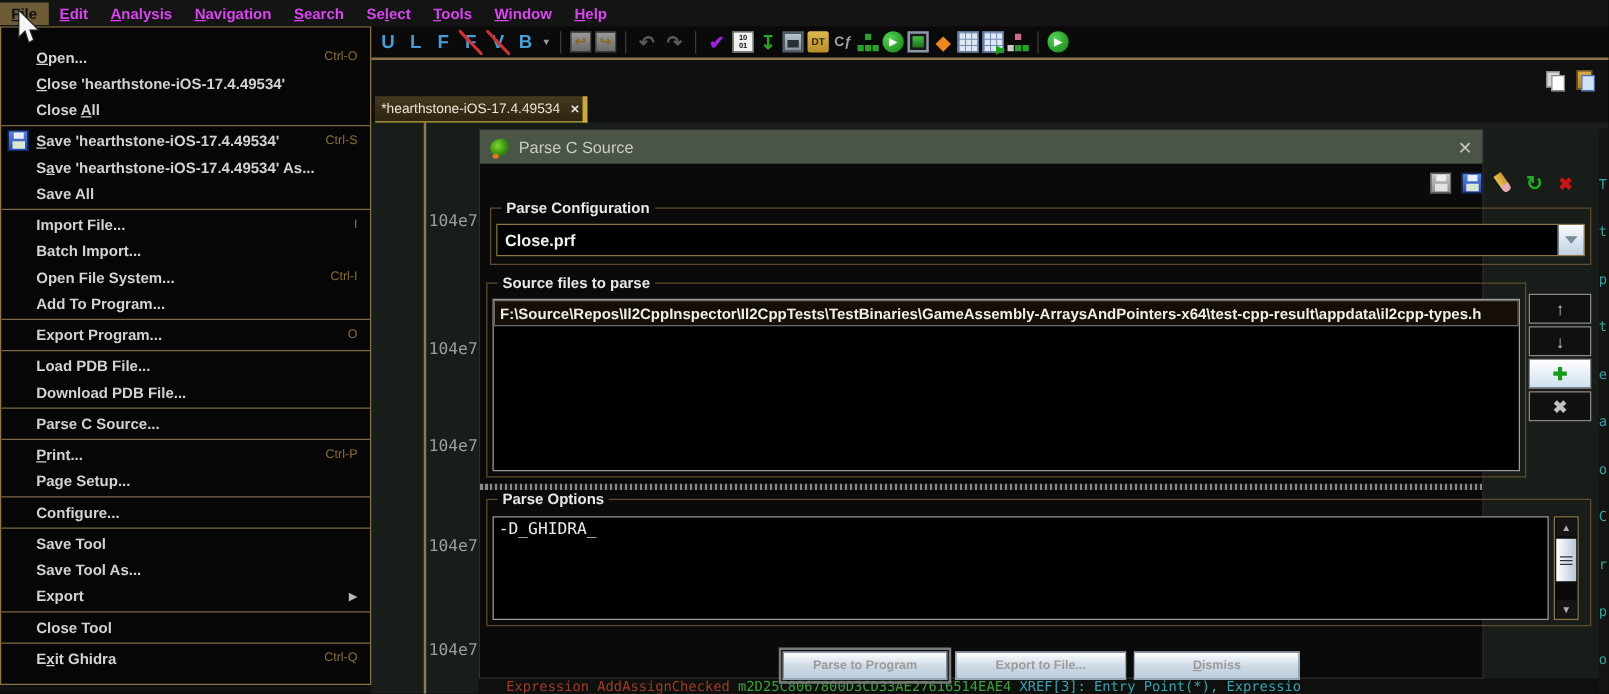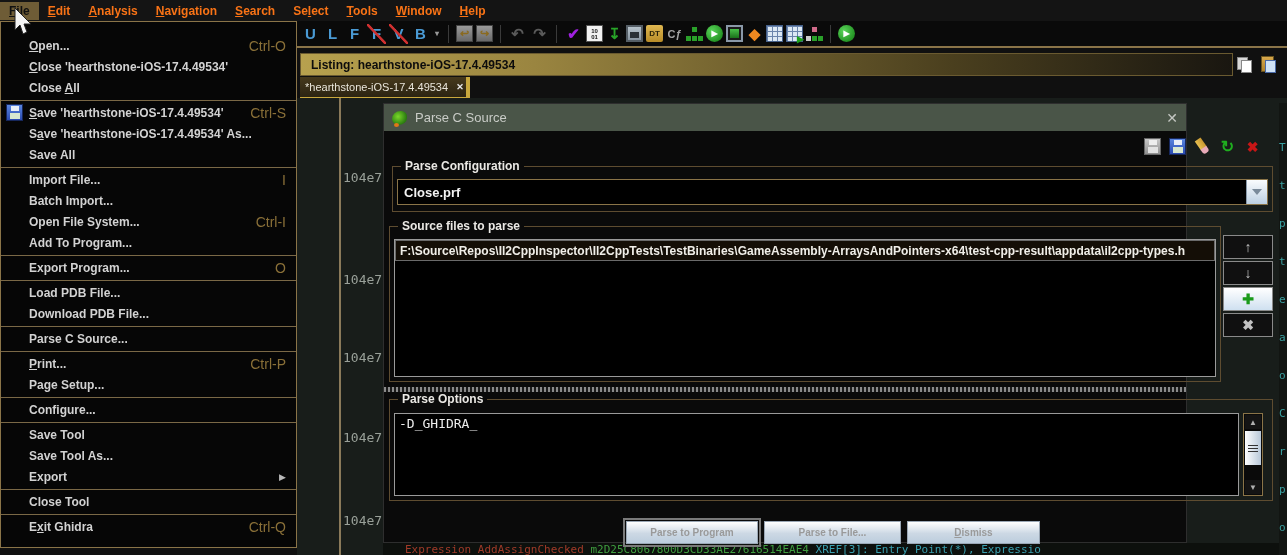--- a/index.html
+++ b/index.html
@@ -3,21 +3,21 @@
 <meta charset="utf-8">
 <style>
   * { margin:0; padding:0; box-sizing:border-box; }
   html,body { width:1287px; height:555px; overflow:hidden; background:#000; }
   body { font-family:"Liberation Sans", sans-serif; position:relative; }
   #stage { position:absolute; inset:0; width:1287px; height:555px; background:#101010; }
 
   
   #menubar { position:absolute; left:0; top:0; width:1287px; height:21px;
     background:#141414; display:flex; align-items:center; z-index:6; }
-  .mb-item { color:#f97316; font-weight:bold; font-size:12px; padding:2px 9px; cursor:default; }
+  .mb-item { color:#d946ef; font-weight:bold; font-size:12px; padding:2px 9px; cursor:default; }
   .mb-item.active { background:#6e5c36; color:#101010; }
 
   
   #toolbar { position:absolute; left:297px; top:21px; width:990px; height:27px;
     background:#0a0a0a; display:flex; align-items:center; gap:3px; padding-left:4px; z-index:1;
     border-bottom:2px solid #8a7448; }
   .tb-glyph { display:inline-flex; width:19px; height:20px; align-items:center; justify-content:center;
     font-weight:bold; font-size:15px; position:relative; }
   .tb-glyph.slash::after { content:""; position:absolute; inset:0;
     background:linear-gradient(to top right, transparent 44%, #d03030 47%, #d03030 53%, transparent 56%); }
@@ -87,21 +87,21 @@
   #edge-strip { position:absolute; left:1279px; top:103px; width:8px; height:452px; background:#121512; z-index:3;
     color:#3aa0a0; font-family:"DejaVu Sans Mono", monospace; font-size:11px; overflow:hidden; }
   .edge-ch { position:absolute; left:0; }
 
   
   #file-menu { position:absolute; left:0; top:21px; width:297px; height:527px; background:#060606;
     border:1px solid #8a7448; z-index:5; padding-top:13px; overflow:hidden; }
   .menu-item { height:21px; display:flex; align-items:center; padding:0 10px 0 28px; position:relative; }
   .menu-item .mi-label { color:#d2d2d2; font-weight:bold; font-size:12px; white-space:nowrap; }
   .menu-item.disabled .mi-label { color:#5e5e5e; }
-  .menu-item .mi-shortcut { margin-left:auto; color:#8a7038; font-size:14px; }
+  .menu-item .mi-shortcut { margin-left:auto; color:#8a7038; font-size:10px; }
   .menu-item .mi-sub { margin-left:auto; color:#b8b8b8; font-size:9px; }
   .menu-item .mi-icon { position:absolute; left:5px; top:2px; }
   .menu-sep { border-top:1px solid #7a6846; margin:2px 0 1px 0; }
   .menu-item u, .mb-item u { text-decoration:underline; }
 
   
   #dialog { position:absolute; left:383px; top:103px; width:804px; height:440px; background:#0a0a0a;
     border:1px solid #2e2e2e; z-index:2; }
   #dlg-title { position:absolute; left:0; top:0; width:100%; height:27px; background:#4a5548;
     display:flex; align-items:center; padding:0 8px; gap:8px; }
@@ -214,23 +214,20 @@
       <span class="ci ci-play">▶</span>
       <span class="ci ci-chip"></span>
       <span class="ci ci-diamond">◆</span>
       <span class="ci ci-table"></span>
       <span class="ci ci-table-arrow"></span>
       <span class="ci ci-tree pink"></span>
       <span class="tb-sep"></span>
       <span class="ci ci-play">▶</span>
     </div>
 
-  <div id="listing-header">
-    <span>Listing:  hearthstone-iOS-17.4.49534</span>
-  </div>
   <div id="header-icons">
       <span class="ci ci-copy"></span>
       <span class="ci ci-paste"></span>
     </div>
 
   <div id="doc-tab">
     <span class="tab-label">*hearthstone-iOS-17.4.49534</span>
     <span class="tab-close">✕</span>
   </div>
 
@@ -372,21 +369,21 @@
             <b></b>
             <b></b>
             <b></b>
           </span>
         <span class="ar dn">▼</span>
       </div>
     </div>
 
     <div id="dlg-btns">
         <div class="dlg-btn focused" style="left: 242px; width: 132px;">Parse to Program</div>
-        <div class="dlg-btn" style="left: 380px; width: 137px;">Parse to File...</div>
+        <div class="dlg-btn" style="left: 380px; width: 137px;">Export to File...</div>
         <div class="dlg-btn" style="left: 523px; width: 133px;"><u>D</u>ismiss</div>
       </div>
   </div>
 
   <svg id="cursor" width="22" height="30" viewBox="0 0 22 30">
     <polygon points="1,0 1,22 6,17 9,26 13,24 10,16 17,16" fill="#f5f5f5" stroke="#222" stroke-width="1"></polygon>
   </svg>
 </div>
 
 </body></html>

